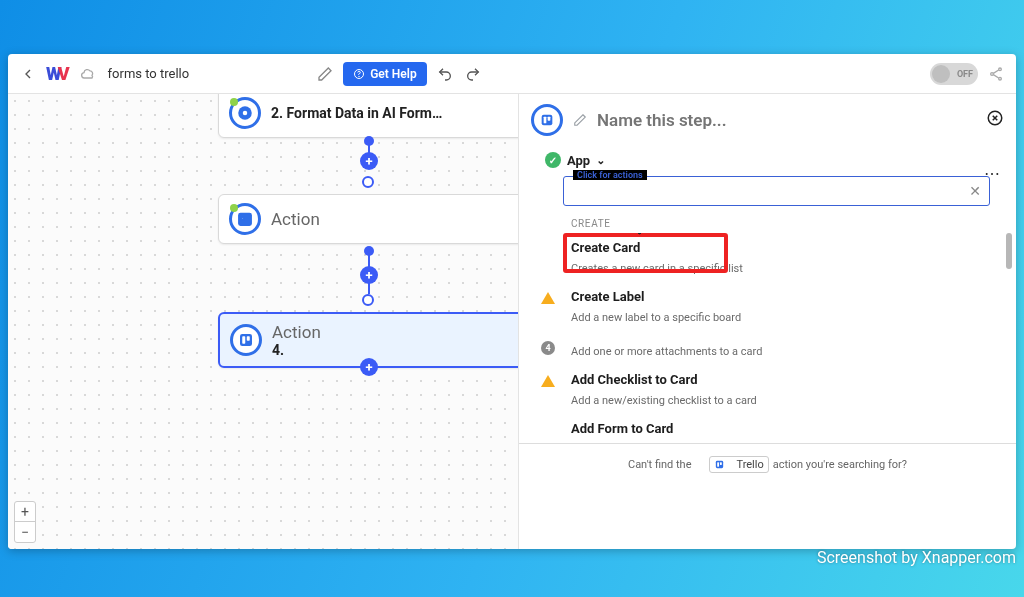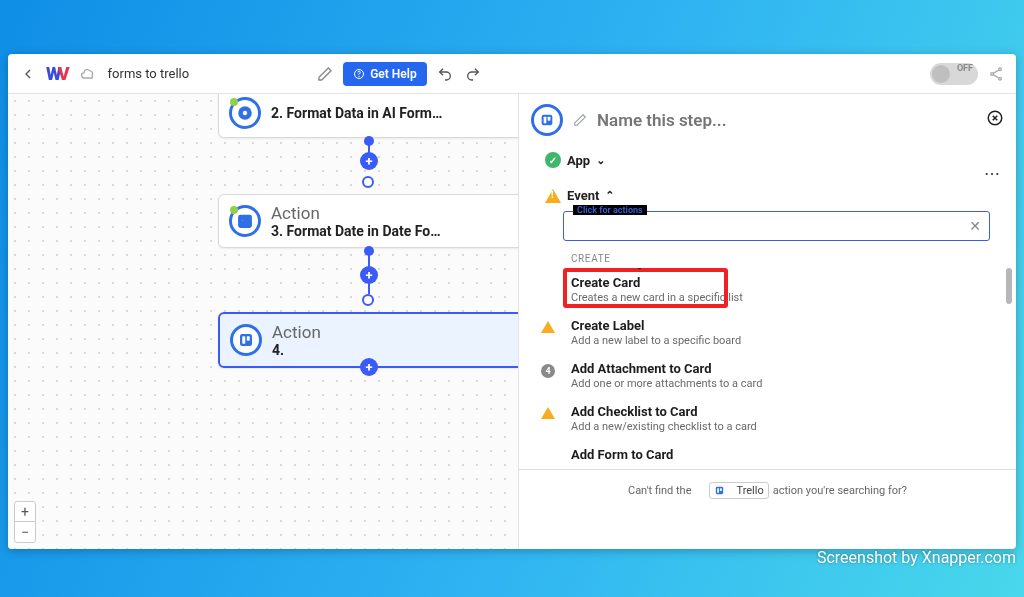--- a/index.html
+++ b/index.html
@@ -11,21 +11,21 @@
   .toolbar { height:40px; border-bottom:1px solid #e3e3e3; display:flex; align-items:center; padding:0 10px; gap:8px; font-size:13px; color:#333; }
   .tb-icon { width:20px; height:20px; display:flex; align-items:center; justify-content:center; color:#555; }
   .tb-icon svg { width:16px; height:16px; }
   .logo { display:flex; align-items:center; }
   .logo span.w1{color:#3b4dd8;font-weight:900;font-size:18px;}
   .logo span.w2{color:#e8334e;font-weight:900;font-size:18px;margin-left:-4px;}
   .title { font-weight:400; font-size:13px; margin-left:2px; }
   .help-btn { background:#2568ef; color:#fff; font-size:12px; font-weight:600; padding:5px 10px; border-radius:4px; display:flex; align-items:center; gap:5px; }
   .help-btn svg{width:12px;height:12px;}
   .spacer{flex:1;}
-  .toggle{width:48px;height:22px;background:#d8d8d8;border-radius:11px;position:relative;display:flex;align-items:flex-start;justify-content:flex-end;padding-right:5px;font-size:9px;font-weight:700;color:#8a8a8a;}
+  .toggle{width:48px;height:22px;background:#d8d8d8;border-radius:11px;position:relative;display:flex;align-items:center;justify-content:flex-end;padding-right:5px;font-size:9px;font-weight:700;color:#8a8a8a;}
   .toggle::before{content:"";position:absolute;left:2px;top:2px;width:18px;height:18px;border-radius:50%;background:#bfbfbf;}
 
   
   .body{flex:1;display:flex;min-height:0;position:relative;}
   .canvas{flex:1;position:relative;background:#fbfbfb;background-image:radial-gradient(#d8d8d8 1px, transparent 1px);background-size:14px 14px; overflow:hidden;}
   .sidepanel{width:498px;border-left:1px solid #e3e3e3;display:flex;flex-direction:column;}
 
   
   .node{position:absolute;left:210px;width:332px;background:#fff;border:1px solid #d9d9d9;border-radius:6px;box-shadow:0 1px 2px rgba(0,0,0,.07);padding:8px 10px;display:flex;align-items:center;gap:10px;}
   .node.selected{border:2px solid #3b5bf6;background:#eaf3ff;}
@@ -67,21 +67,21 @@
   .search-box .x{color:#888;font-size:14px;}
 
   .group-title{font-size:10px;font-weight:400;color:#888;letter-spacing:.6px;margin:12px 0 4px 52px;}
   .actions-list{position:relative;max-height:214px;overflow:hidden;border-bottom:1px solid #ddd;}
   .action{display:flex;gap:12px;padding:7px 26px 7px 18px;align-items:flex-start;}
   .action .ico{width:22px;display:flex;justify-content:center;margin-top:3px;}
   .action .ico .warn{width:0;height:0;border-left:7px solid transparent;border-right:7px solid transparent;border-bottom:12px solid #f7ad1e;}
   .action .ico .circ{width:14px;height:14px;border-radius:50%;background:#8a8a8a;color:#fff;font-size:9px;display:flex;align-items:center;justify-content:center;font-weight:700;}
   .action .content{flex:1;}
   .action .at{font-size:13px;font-weight:700;color:#1d1d1d;}
-  .action .ad{font-size:11px;color:#6a6a6a;margin-top:1px;}
+  .action .ad{font-size:11px;color:#6a6a6a;margin-top:7px;}
   .scrollbar{position:absolute;right:4px;top:0;width:6px;height:100%;}
   .scrollbar .thumb{width:100%;height:36px;background:#b7b7b7;border-radius:3px;}
   .highlight{width:165px;height:40px;position:absolute;left:44px;top:0;border:4px solid #e22;border-radius:3px;pointer-events:none;}
 
   .sp-footer{padding:12px 0;text-align:center;font-size:11px;color:#666;display:flex;align-items:center;justify-content:center;gap:4px;}
   .sp-footer .chip{display:inline-flex;align-items:center;gap:11px;border:1px solid #ccc;border-radius:3px;padding:1px 4px;font-size:11px;color:#444;margin-left:14px;}
   .sp-footer .chip svg{width:11px;height:11px;}
 
   .watermark{position:absolute;right:8px;bottom:30px;font-size:16px;color:#fff;text-shadow:0 0 3px rgba(0,0,0,.4);}
   .pencil-ico{width:14px;height:14px;color:#888;}
@@ -170,21 +170,20 @@
 
       <div class="node" style="top:100px">
         <div class="icon dot">
           <svg viewBox="0 0 24 24" fill="none" stroke="#2f6fe8" stroke-width="2.5">
               <rect x="4" y="5" width="16" height="15" rx="2" fill="#2f6fe8"></rect>
               <rect x="7" y="10" width="3" height="3" fill="#fff"></rect>
             </svg>
         </div>
         <div class="txt">
           <div class="label">Action</div>
-          <div class="name">3. Format Date in Date Fo…</div>
         </div>
         <div class="menu">⋮</div>
       </div>
       <div class="dot-blue" style="top:152px"></div>
       <div class="connector" style="top:160px;height:40px"></div>
       <div class="plus" style="top:172px">+</div>
       <div class="ring" style="top:200px"></div>
 
       <div class="node selected" style="top:218px">
         <div class="icon">
@@ -231,27 +230,20 @@
       <div class="sp-dots">⋯</div>
 
       <div class="sp-section">
         <div class="sp-row">
           <span class="badge-ok">✓</span>
           <span>App</span>
           <span class="chev">⌄</span>
         </div>
       </div>
 
-      <div class="sp-section" style="padding-top:14px">
-        <div class="sp-row">
-          <span class="badge-warn2"></span>
-          <span>Event</span>
-          <span class="chev">⌃</span>
-        </div>
-      </div>
 
       <div class="search-wrap">
         <div class="search-label">Click for actions</div>
         <div class="search-box">
           <input style="">
           <div class="x">✕</div>
         </div>
       </div>
 
       <div class="group-title">CREATE</div>
@@ -273,21 +265,20 @@
           <div class="content">
             <div class="at">Create Label</div>
             <div class="ad">Add a new label to a specific board</div>
           </div>
         </div>
         <div class="action">
           <div class="ico">
               <div class="circ">4</div>
             </div>
           <div class="content">
-            <div class="at">Add Attachment to Card</div>
             <div class="ad">Add one or more attachments to a card</div>
           </div>
         </div>
         <div class="action">
           <div class="ico">
               <div class="warn"></div>
             </div>
           <div class="content">
             <div class="at">Add Checklist to Card</div>
             <div class="ad">Add a new/existing checklist to a card</div>

